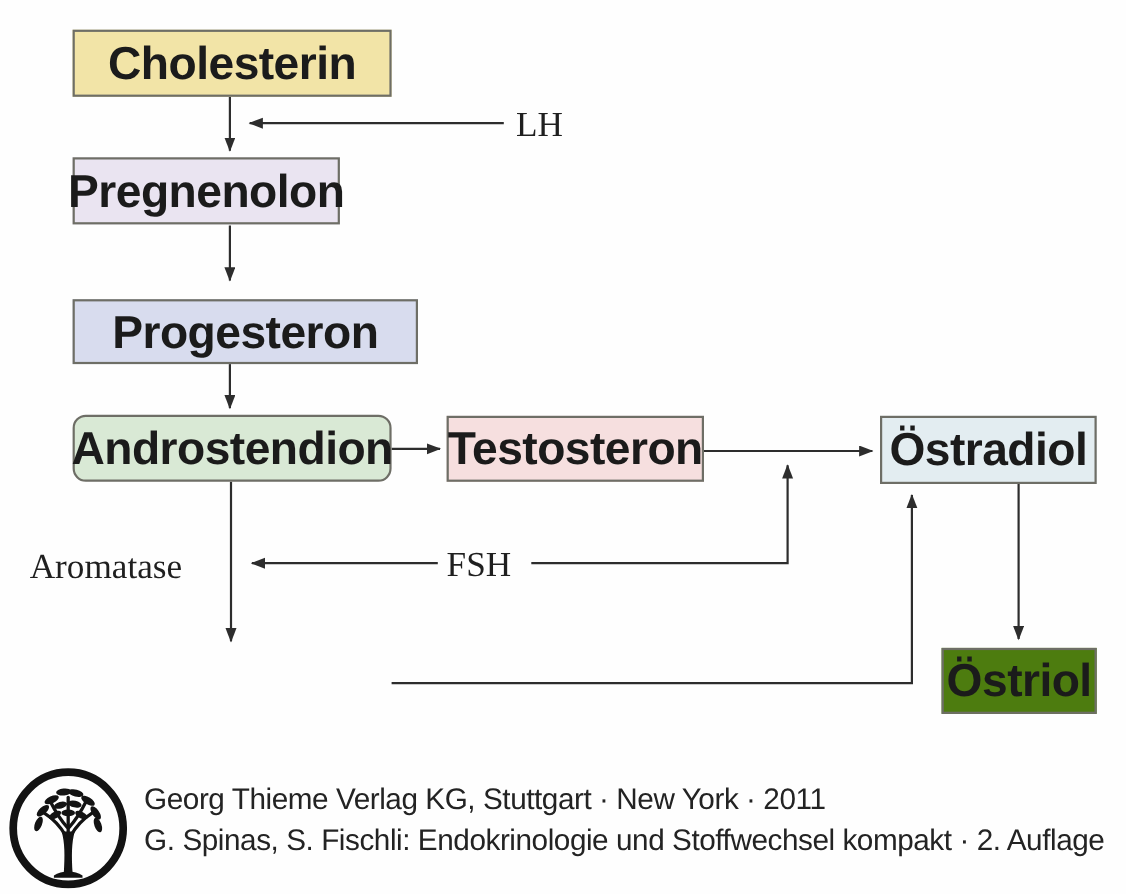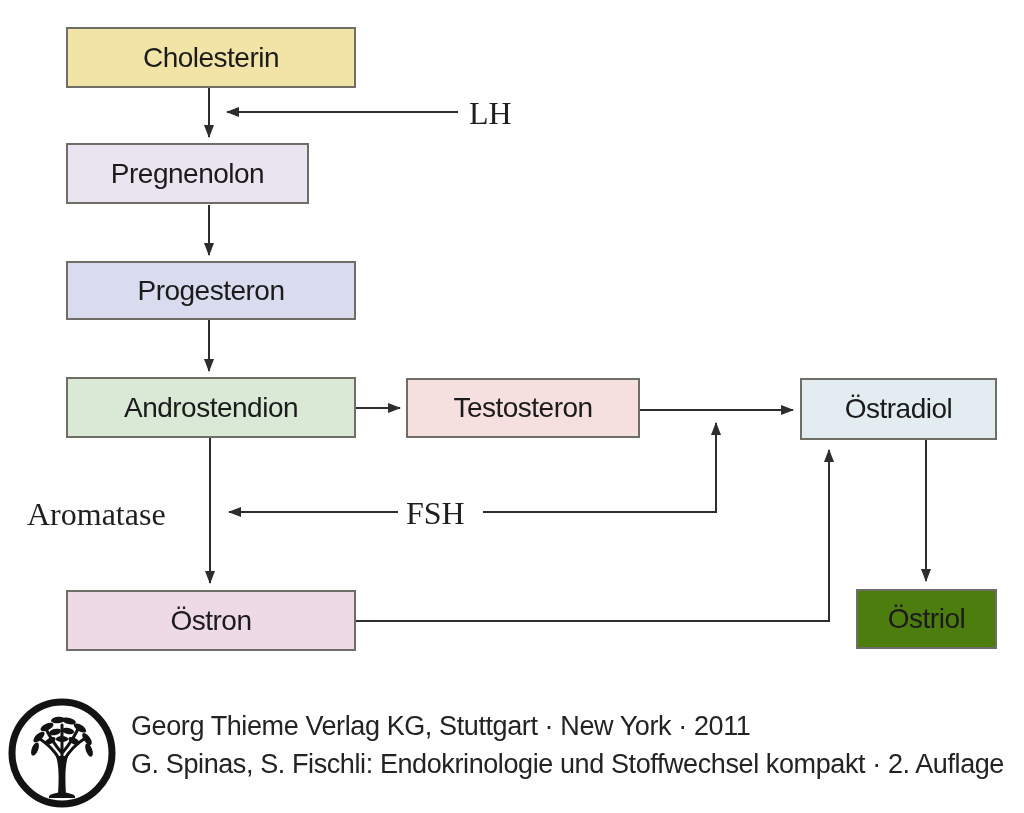--- a/index.html
+++ b/index.html
@@ -22,30 +22,30 @@
     width: 1024px;
     height: 813px;
   }
   .node {
     position: absolute;
     border: 2px solid #6e6e66;
     box-sizing: border-box;
     display: flex;
     align-items: center;
     justify-content: center;
-    font-weight: normal;
-    font-size: 28px;
+    font-weight: bold;
+    font-size: 42px;
     color: #1b1b1b;
     letter-spacing: -0.5px;
     white-space: nowrap;
   }
   .n-cholesterin   { left: 66px;  top: 27px;  width: 290px; height: 61px; }
   .n-pregnenolon   { left: 66px;  top: 143px; width: 243px; height: 61px; }
-  .n-progesteron   { left: 66px;  top: 261px; width: 290px; height: 59px; }
-  .n-androstendion { left: 66px;  top: 377px; width: 290px; height: 61px; }
+  .n-progesteron   { left: 66px;  top: 272px; width: 314px; height: 59px; }
+  .n-androstendion { left: 66px;  top: 377px; width: 290px; height: 61px; border-radius: 12px; }
   .n-testosteron   { left: 406px; top: 378px; width: 234px; height: 60px; }
   .n-oestradiol    { left: 800px; top: 378px; width: 197px; height: 62px; }
   .n-oestron       { left: 66px;  top: 590px; width: 290px; height: 61px; }
   .n-oestriol      { left: 856px; top: 589px; width: 141px; height: 60px; }
   .lbl {
     position: absolute;
     font-size: 32px;
     color: #1f1f1f;
     white-space: nowrap;
     font-family: Liberation Serif, serif;
@@ -110,21 +110,20 @@
       <line x1="926" y1="440" x2="926" y2="581" marker-end="url(#ah)"></line>
     </g>
   </svg>
 
   <div class="node n-cholesterin" style="background-color: rgb(242, 228, 167);">Cholesterin</div>
   <div class="node n-pregnenolon" style="background-color: rgb(234, 228, 241);">Pregnenolon</div>
   <div class="node n-progesteron" style="background-color: rgb(216, 220, 238);">Progesteron</div>
   <div class="node n-androstendion" style="background-color: rgb(217, 233, 213);">Androstendion</div>
   <div class="node n-testosteron" style="background-color: rgb(246, 223, 223);">Testosteron</div>
   <div class="node n-oestradiol" style="background-color: rgb(227, 237, 241);">Östradiol</div>
-  <div class="node n-oestron" style="background-color: rgb(238, 217, 231);">Östron</div>
   <div class="node n-oestriol" style="background-color: #4d7c0f;">Östriol</div>
 
   <div class="lbl l-lh">LH</div>
   <div class="lbl l-fsh">FSH</div>
   <div class="lbl l-arom-side">Aromatase</div>
 
   <div class="footer">
     <svg class="logo" viewBox="0 0 112 110" aria-hidden="true">
       <ellipse cx="56" cy="55" rx="50" ry="51" fill="none" stroke="#131313" stroke-width="7"></ellipse>
       <g fill="#131313">

